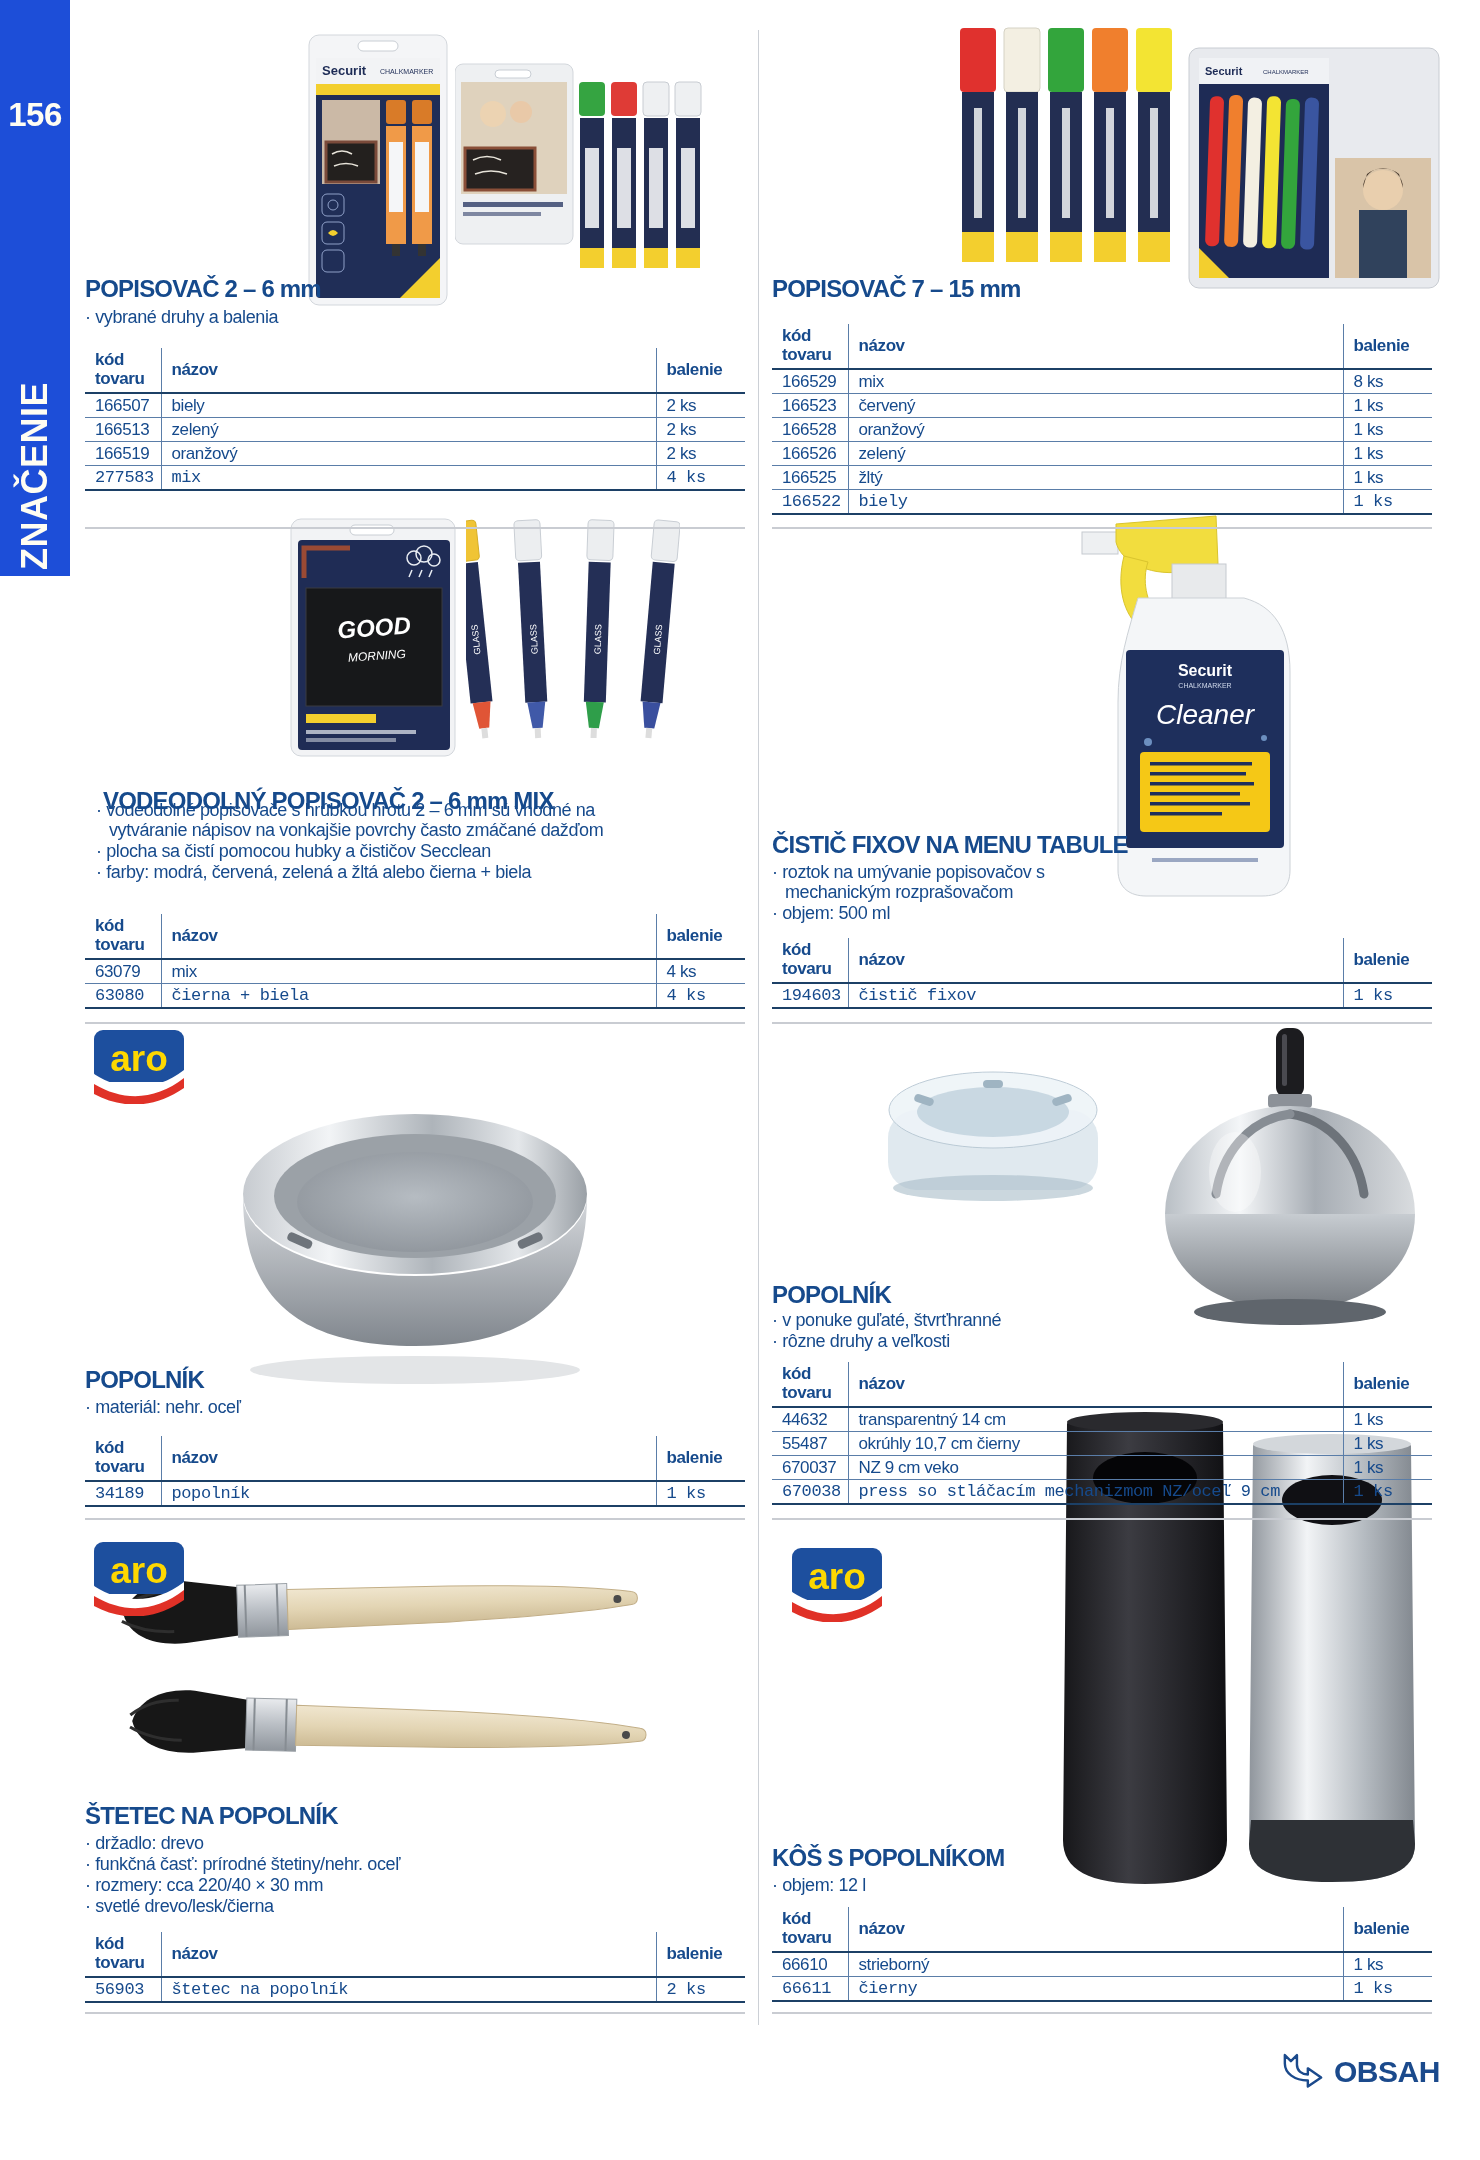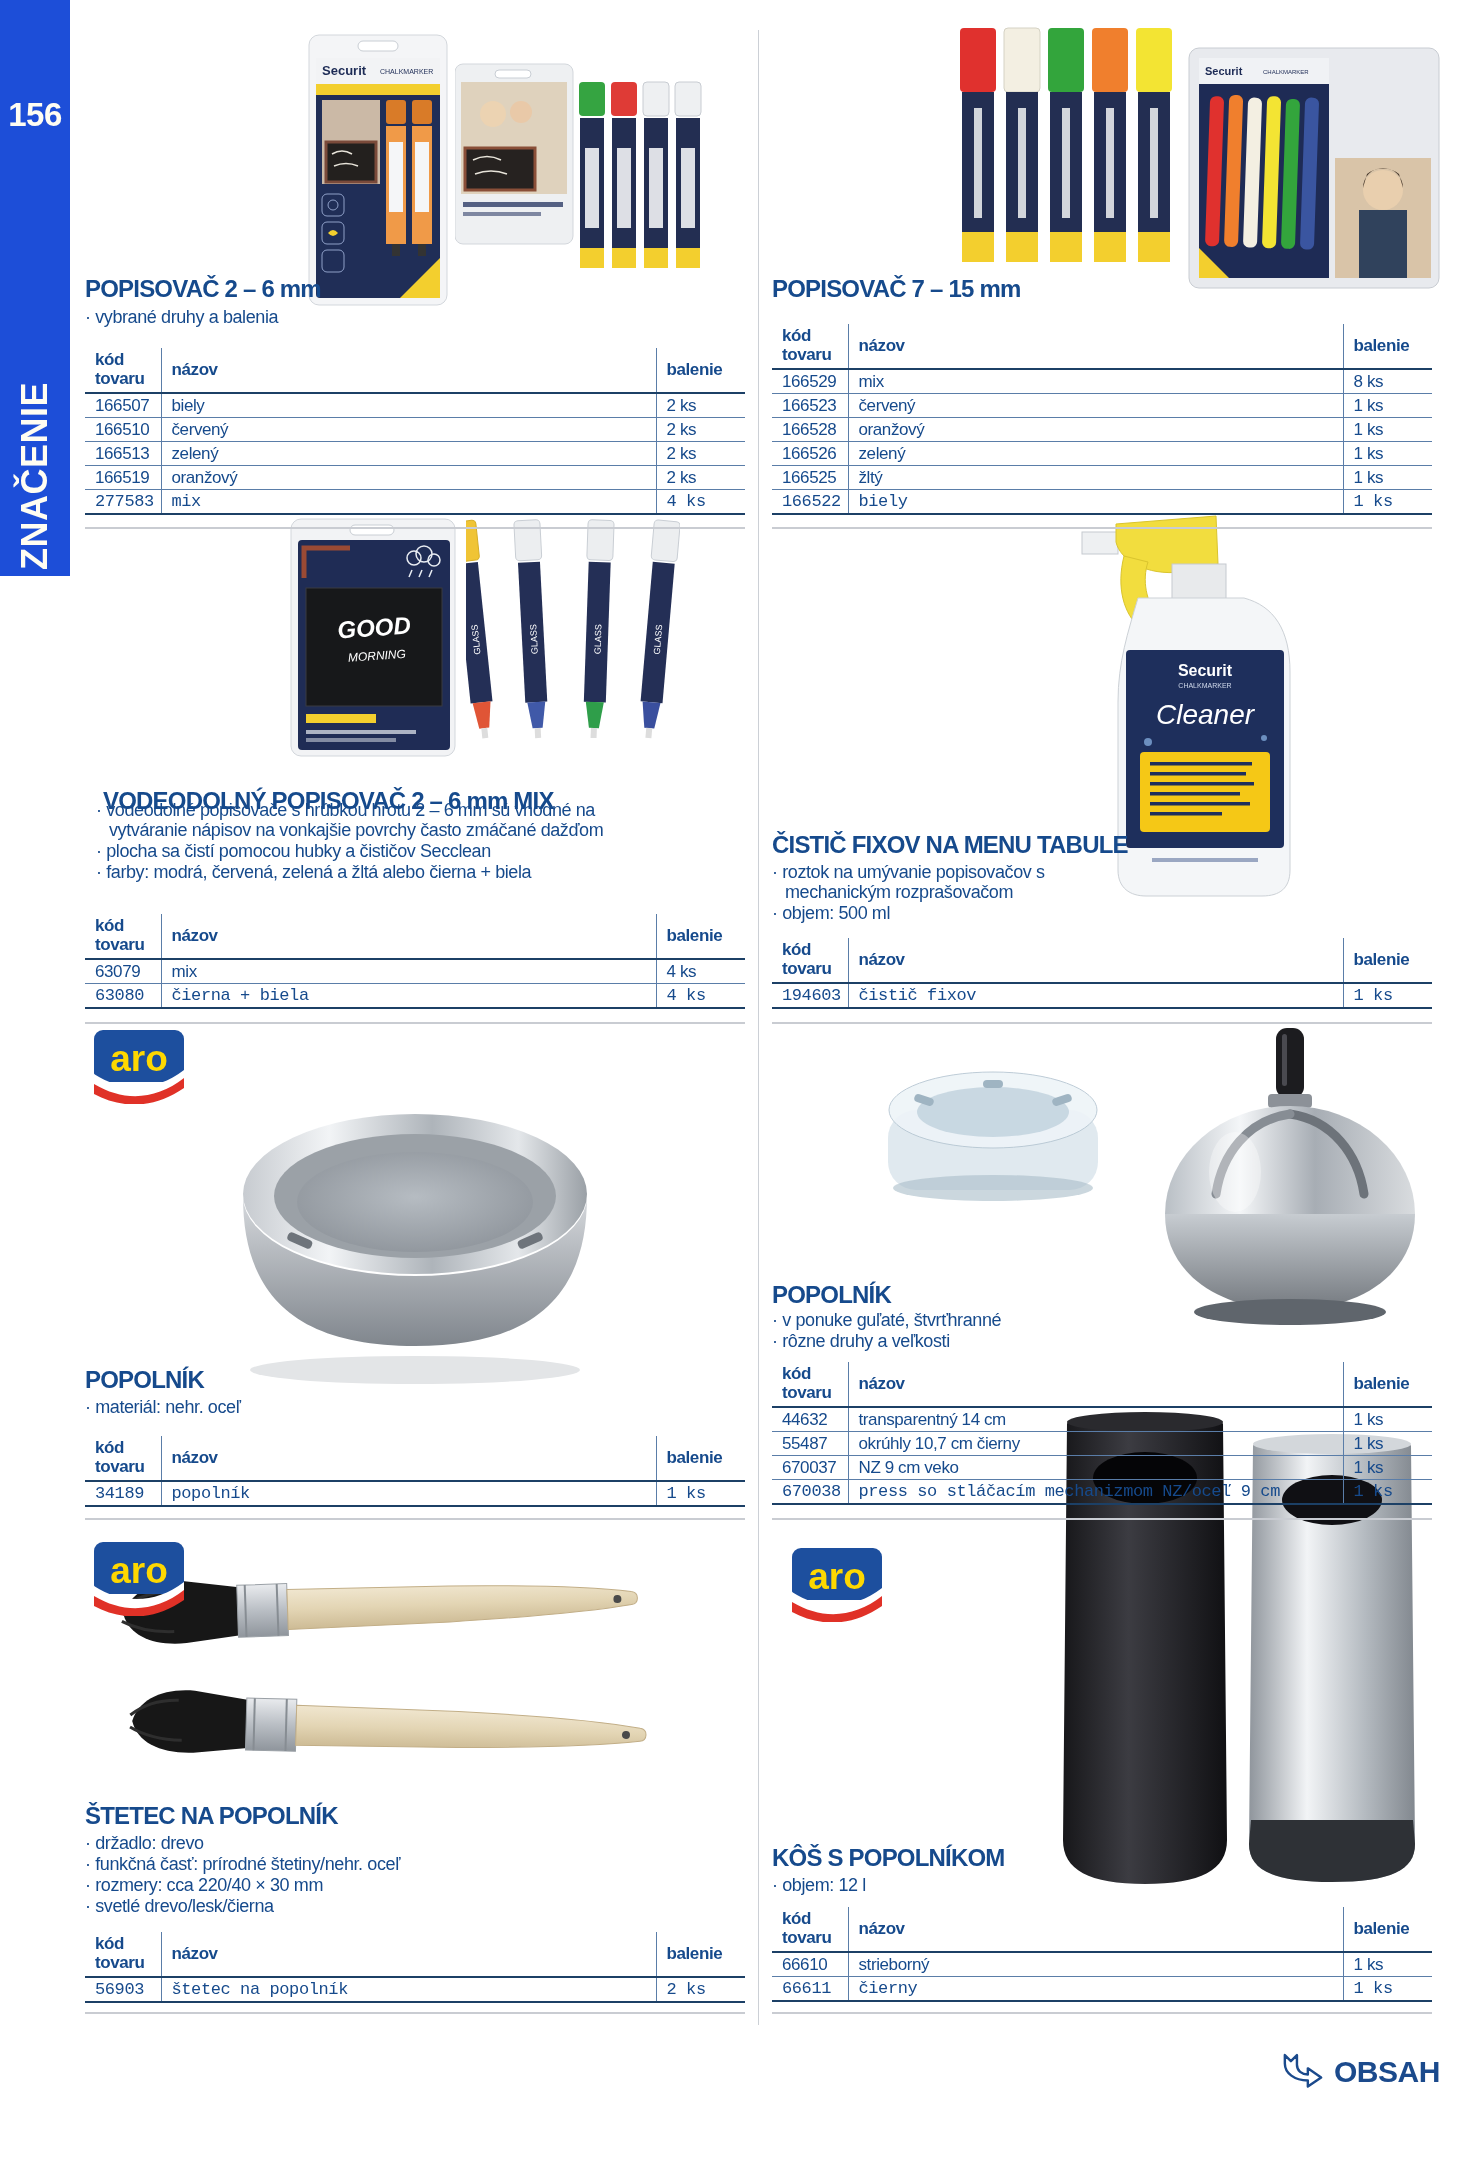--- a/index.html
+++ b/index.html
@@ -427,25 +427,20 @@
     <th class="h-pack">balenie</th>
   </tr>
     </thead>
   <tbody>
     <tr>
         <td class="t-code">166507</td>
         <td class="t-name">biely</td>
         <td class="t-pack">2 ks</td>
       </tr>
     <tr>
-        <td class="t-code">166510</td>
-        <td class="t-name">červený</td>
-        <td class="t-pack">2 ks</td>
-      </tr>
-    <tr>
         <td class="t-code">166513</td>
         <td class="t-name">zelený</td>
         <td class="t-pack">2 ks</td>
       </tr>
     <tr>
         <td class="t-code">166519</td>
         <td class="t-name">oranžový</td>
         <td class="t-pack">2 ks</td>
       </tr>
     <tr>

